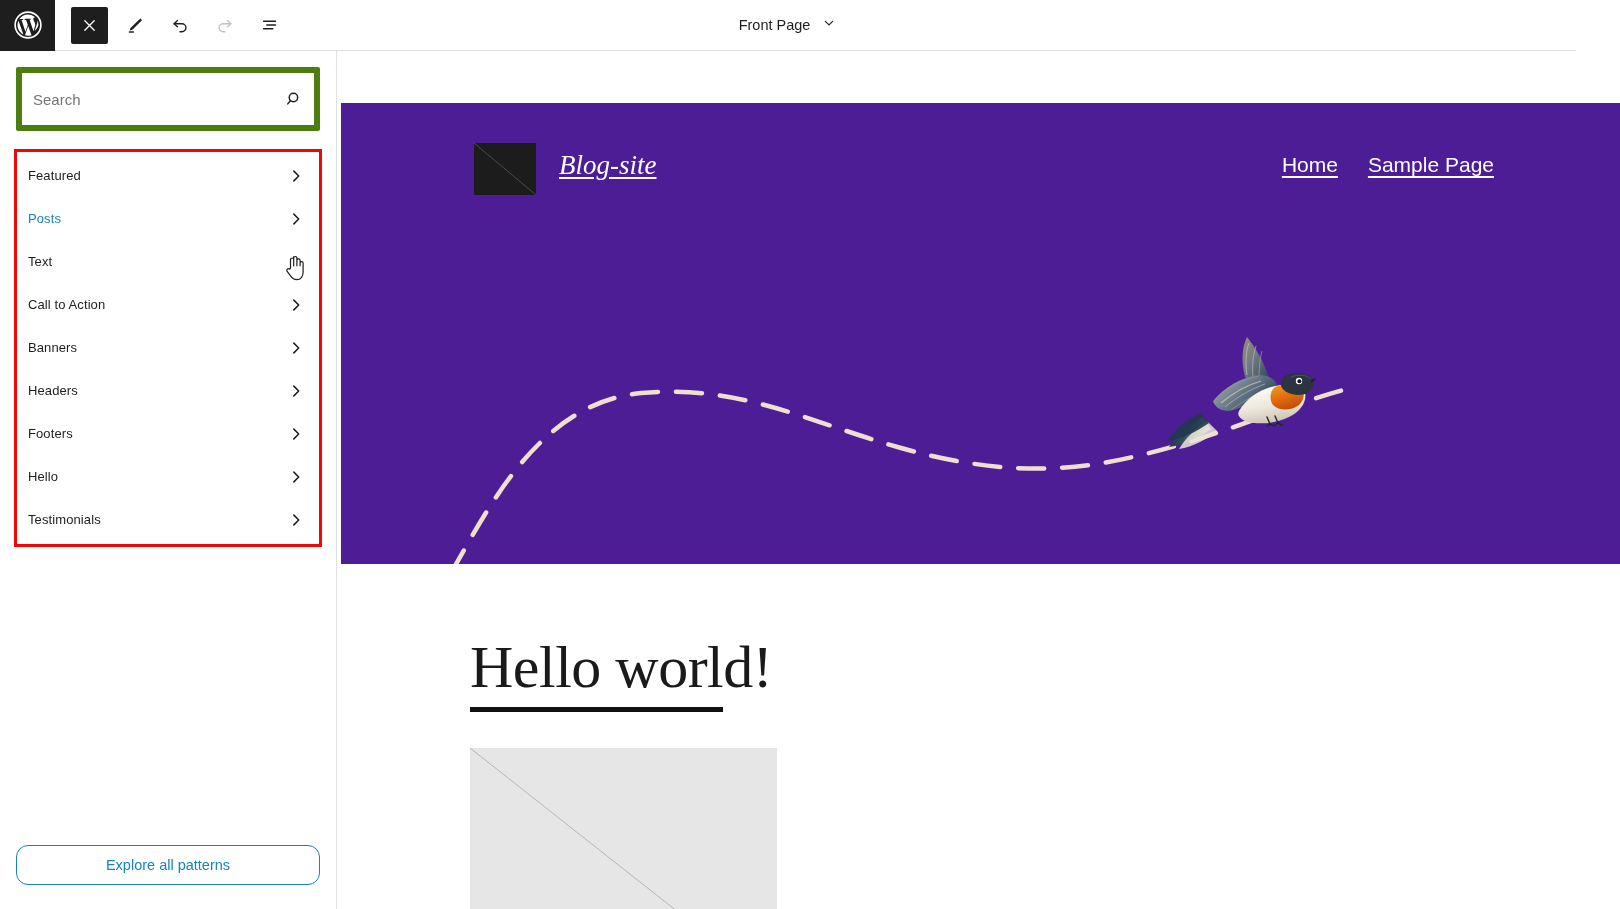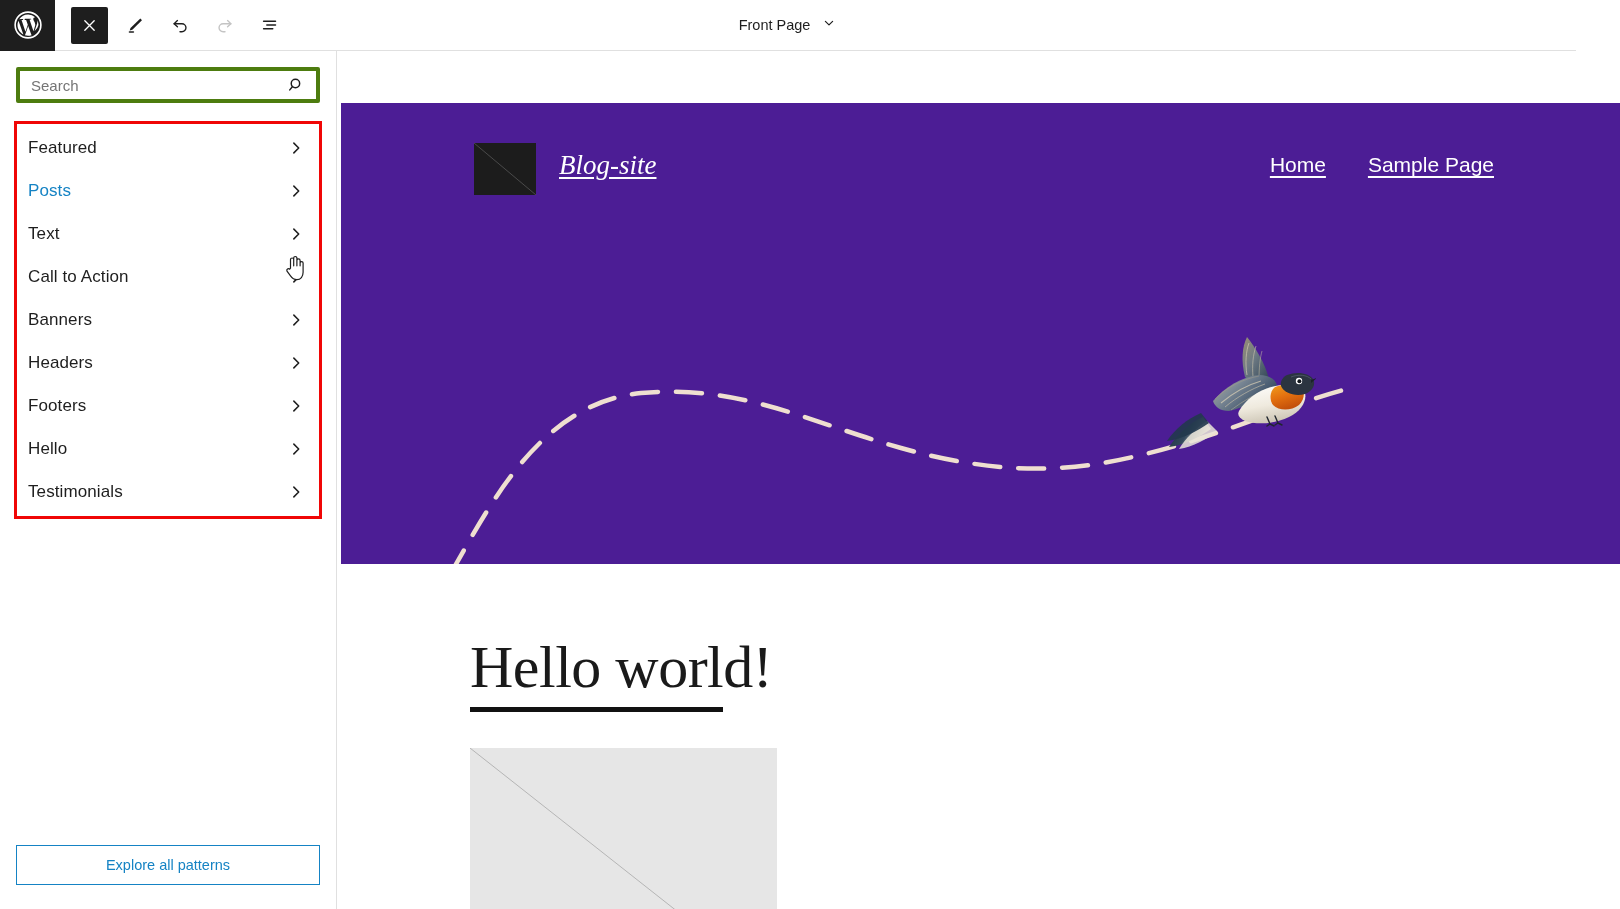--- a/index.html
+++ b/index.html
@@ -64,22 +64,22 @@
   .sidebar {
     position: absolute; top: 51px; left: 0;
     width: 337px; height: 858px;
     background: #ffffff;
     border-right: 1px solid #e0e0e0;
   }
 
   .search-wrap { padding: 16px 16px 0 16px; }
   .search-box {
     position: relative;
-    height: 36px;
-    border: 4px solid #4d7c0f;
+    height: 64px;
+    border: 6px solid #4d7c0f;
     border-radius: 2px;
     background: #fff;
     display: flex; align-items: center;
   }
   .search-box input {
     flex: 1 1 auto;
     height: 100%;
     border: none; outline: none;
     background: transparent;
     font-size: 15px;
@@ -128,40 +128,40 @@
     height: 43px;
     display: flex; align-items: center;
     justify-content: space-between;
     padding: 0 14px 0 11px;
     background: transparent; border: none;
     width: 100%;
     cursor: pointer;
     font-family: "Liberation Sans", sans-serif;
   }
   .cat-label {
-    font-size: 17px; color: #1e1e1e;
+    font-size: 13px; color: #1e1e1e;
     letter-spacing: 0.1px;
   }
   .cat-item.hovered .cat-label { color: #1583c4; }
   .chev { display: flex; align-items: center; }
   .chev svg { stroke: #1e1e1e; }
 
   .explore-wrap {
     position: absolute; left: 0; bottom: 0;
     width: 336px;
     padding: 0 16px 24px 16px;
     background: #fff;
   }
   .explore-btn {
     width: 100%; height: 40px;
     border: 1px solid #1583c4;
     background: #fff;
     color: #1583c4;
     font-size: 14.5px;
-    border-radius: 0;
+    border-radius: 12px;
     cursor: pointer;
     font-family: "Liberation Sans", sans-serif;
   }
 
   
   .cursor {
     position: absolute; left: 283px; top: 254px;
     width: 22px; height: 30px;
     pointer-events: none;
     z-index: 60;
@@ -196,21 +196,21 @@
     font-family: "Liberation Serif", serif;
     font-style: italic;
     font-size: 27px;
     color: #ffffff;
     text-decoration: underline;
     text-underline-offset: 3px;
     cursor: pointer;
   }
   .hero-links {
     position: absolute; right: 130px; top: 50px;
-    display: flex; gap: 42px; align-items: flex-end;
+    display: flex; gap: 30px; align-items: flex-end;
   }
   .hero-link {
     font-size: 21px;
     color: #ffffff;
     text-decoration: underline;
     text-underline-offset: 4px;
     font-family: "Liberation Sans", sans-serif;
     cursor: pointer;
     white-space: nowrap;
   }

